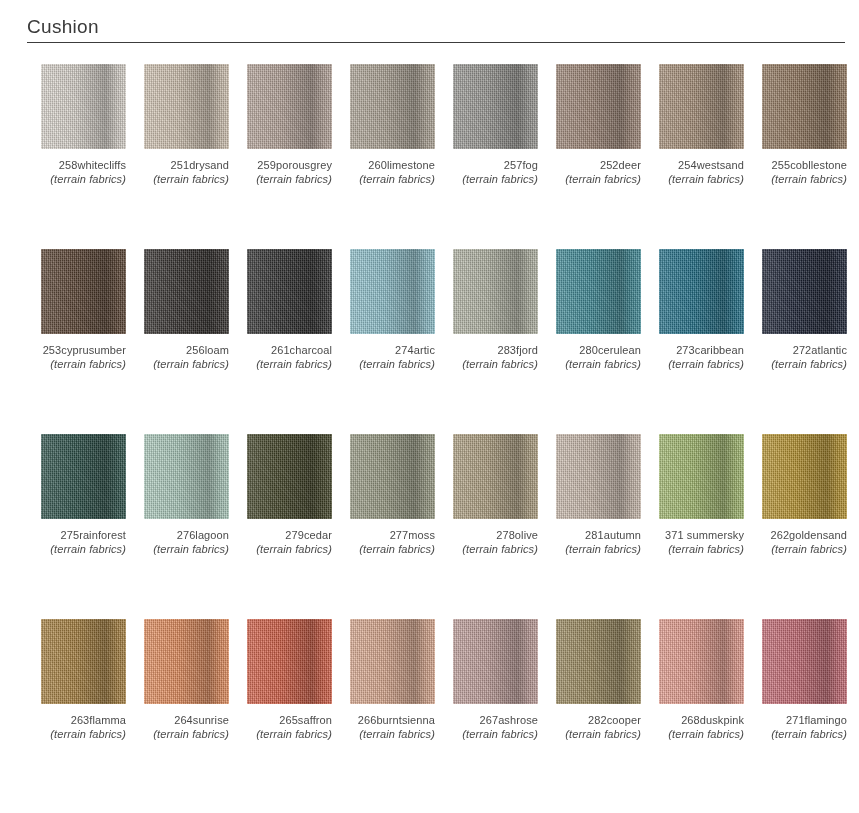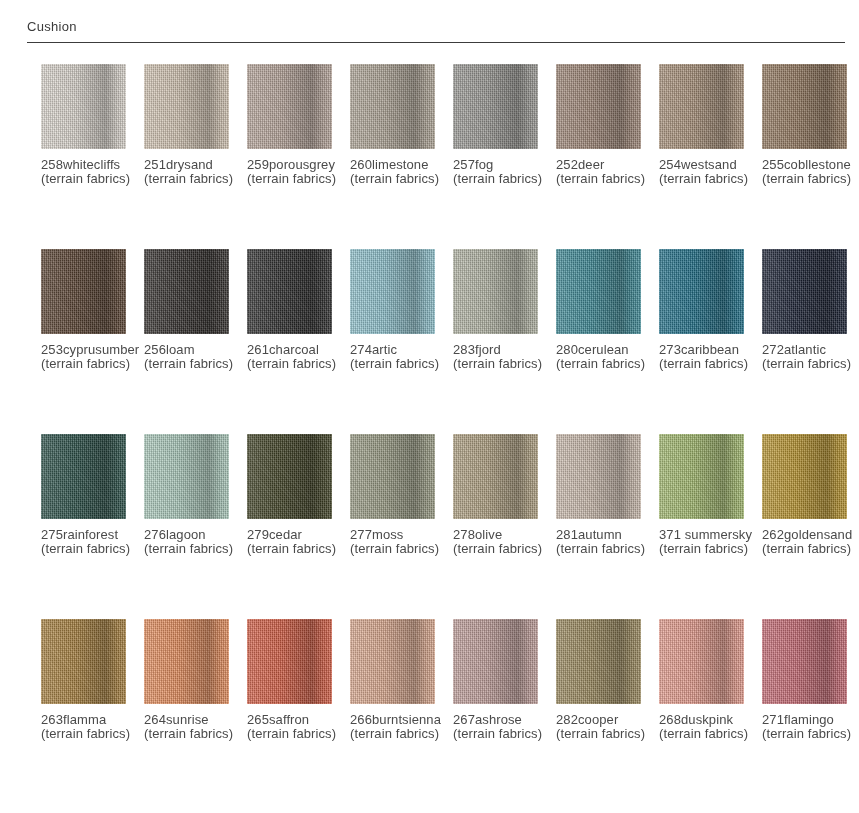--- a/index.html
+++ b/index.html
@@ -23,21 +23,21 @@
   }
 
   
   .header {
     position: absolute;
     left: 27px;
     top: 16px;
     width: 818px;
   }
   .header-title {
-    font-size: 13px;
+    font-size: 19px;
     font-weight: 400;
     letter-spacing: 0.3px;
     color: #3a3a3a;
     line-height: 22px;
     padding-bottom: 4px;
     white-space: nowrap;
   }
   .header-rule {
     height: 1px;
     background: #3c3c3c;
@@ -101,30 +101,31 @@
       rgba(255,255,255,0.05) 16%,
       rgba(0,0,0,0.02) 40%,
       rgba(0,0,0,0.17) 68%,
       rgba(0,0,0,0.22) 76%,
       rgba(0,0,0,0.05) 90%,
       rgba(255,255,255,0.04) 100%);
   }
 
   .label {
     margin-top: 9px;
-    font-size: 13px;
+    font-size: 11px;
     line-height: 14px;
     color: #4a4a4a;
-    text-align: left;
+    text-align: right;
     white-space: nowrap;
     letter-spacing: 0.1px;
   }
   .label .sub {
     display: block;
     color: #4a4a4a;
+    font-style: italic;
   }
 </style>
 </head>
 <body>
 
 <div class="page">
 
   <div class="header">
     <div class="header-title">Cushion</div>
     <div class="header-rule"></div>

